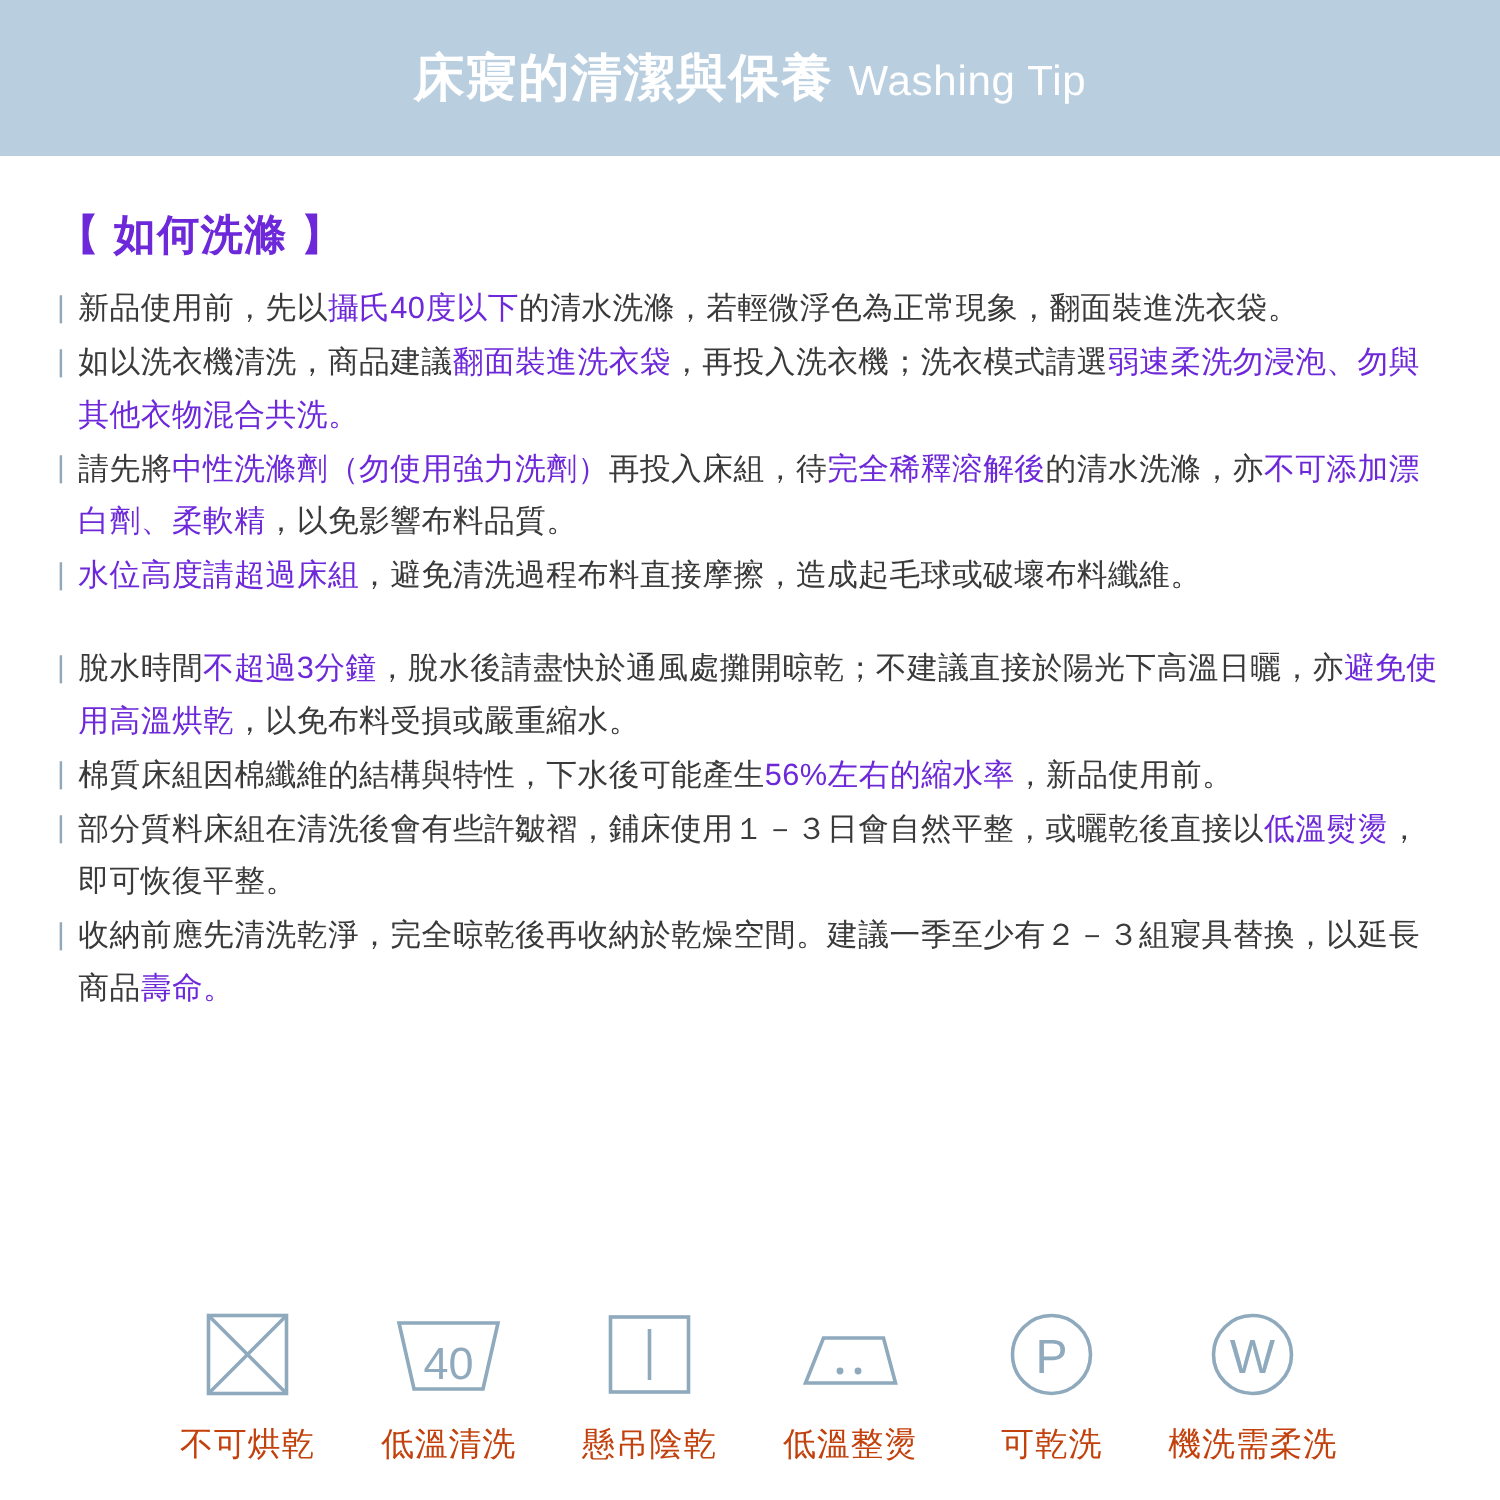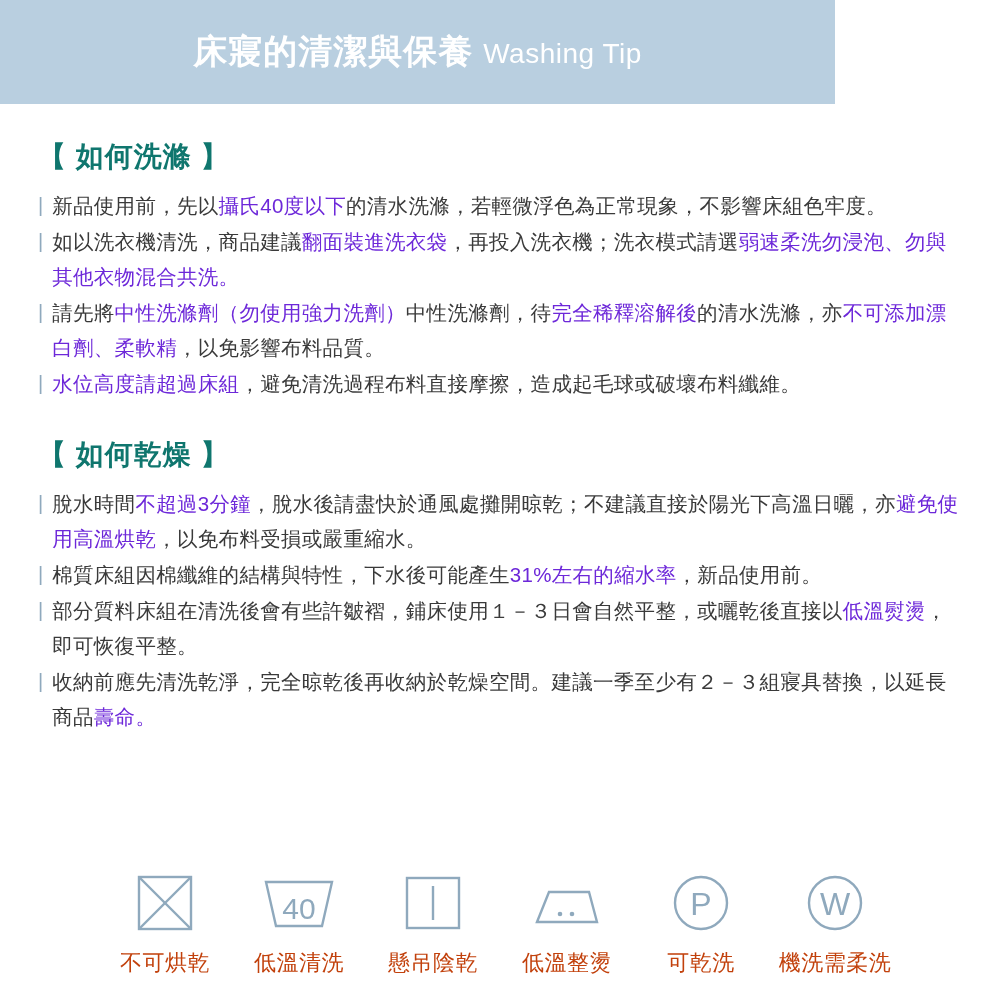--- a/index.html
+++ b/index.html
@@ -16,21 +16,21 @@
   }
   .page {
     position: relative;
     width: 1000px;
     height: 1000px;
     box-sizing: border-box;
   }
 
   
   .header {
-    width: 835px;
+    width: 1000px;
     height: 104px;
     background: #b9cfe0;
     display: flex;
     align-items: center;
     justify-content: center;
   }
   .header-title {
     font-size: 33px;
     color: #ffffff;
     letter-spacing: 1px;
@@ -47,21 +47,21 @@
   }
 
   
   .content {
     padding: 26px 38px 0 38px;
     box-sizing: border-box;
   }
   .section-title {
     font-size: 28px;
     font-weight: bold;
-    color: #0f766e;
+    color: #6d28d9;
     margin: 8px 0 12px 0;
     letter-spacing: 1px;
   }
   .section-gap {
     height: 26px;
   }
   .bullet-list {
     list-style: none;
     margin: 0;
     padding: 0;
@@ -131,49 +131,48 @@
     </div>
   </div>
 
   <div class="content">
 
     <div class="section">
       <div class="section-title">【 如何洗滌 】</div>
       <ul class="bullet-list">
         <li class="bullet-item">
           <span class="bullet-mark">|</span>
-          <span class="bullet-text"><span>新品使用前，先以</span><span class="hl">攝氏40度以下</span><span>的清水洗滌，若輕微浮色為正常現象，不影響床組色牢度。</span></span>
+          <span class="bullet-text"><span>新品使用前，先以</span><span class="hl">攝氏40度以下</span><span>的清水洗滌，若輕微浮色為正常現象，翻面裝進洗衣袋。</span></span>
         </li>
         <li class="bullet-item">
           <span class="bullet-mark">|</span>
           <span class="bullet-text"><span>如以洗衣機清洗，商品建議</span><span class="hl">翻面裝進洗衣袋</span><span>，再投入洗衣機；洗衣模式請選</span><span class="hl">弱速柔洗勿浸泡、勿與其他衣物混合共洗。</span></span>
         </li>
         <li class="bullet-item">
           <span class="bullet-mark">|</span>
-          <span class="bullet-text"><span>請先將</span><span class="hl">中性洗滌劑</span><span class="hl">（勿使用強力洗劑）</span><span>中性洗滌劑，待</span><span class="hl">完全稀釋溶解後</span><span>的清水洗滌，亦</span><span class="hl">不可添加漂白劑、柔軟精</span><span>，以免影響布料品質。</span></span>
+          <span class="bullet-text"><span>請先將</span><span class="hl">中性洗滌劑</span><span class="hl">（勿使用強力洗劑）</span><span>再投入床組，待</span><span class="hl">完全稀釋溶解後</span><span>的清水洗滌，亦</span><span class="hl">不可添加漂白劑、柔軟精</span><span>，以免影響布料品質。</span></span>
         </li>
         <li class="bullet-item">
           <span class="bullet-mark">|</span>
           <span class="bullet-text"><span class="hl">水位高度請超過床組</span><span>，避免清洗過程布料直接摩擦，造成起毛球或破壞布料纖維。</span></span>
         </li>
       </ul>
     </div>
 
     <div class="section-gap"></div>
 
     <div class="section">
-      <div class="section-title">【 如何乾燥 】</div>
       <ul class="bullet-list">
         <li class="bullet-item">
           <span class="bullet-mark">|</span>
           <span class="bullet-text"><span>脫水時間</span><span class="hl">不超過3分鐘</span><span>，脫水後請盡快於通風處攤開晾乾；不建議直接於陽光下高溫日曬，亦</span><span class="hl">避免使用高溫烘乾</span><span>，以免布料受損或嚴重縮水。</span></span>
         </li>
         <li class="bullet-item">
           <span class="bullet-mark">|</span>
-          <span class="bullet-text"><span>棉質床組因棉纖維的結構與特性，下水後可能產生</span><span class="hl">31%左右的縮水率</span><span>，新品使用前。</span></span>
+          <span class="bullet-text"><span>棉質床組因棉纖維的結構與特性，下水後可能產生</span><span class="hl">56%左右的縮水率</span><span>，新品使用前。</span></span>
         </li>
         <li class="bullet-item">
           <span class="bullet-mark">|</span>
           <span class="bullet-text"><span>部分質料床組在清洗後會有些許皺褶，鋪床使用１－３日會自然平整，或曬乾後直接以</span><span class="hl">低溫熨燙</span><span>，即可恢復平整。</span></span>
         </li>
         <li class="bullet-item">
           <span class="bullet-mark">|</span>
           <span class="bullet-text"><span>收納前應先清洗乾淨，完全晾乾後再收納於乾燥空間。建議一季至少有２－３組寢具替換，以延長商品</span><span class="hl">壽命。</span></span>
         </li>
       </ul>

